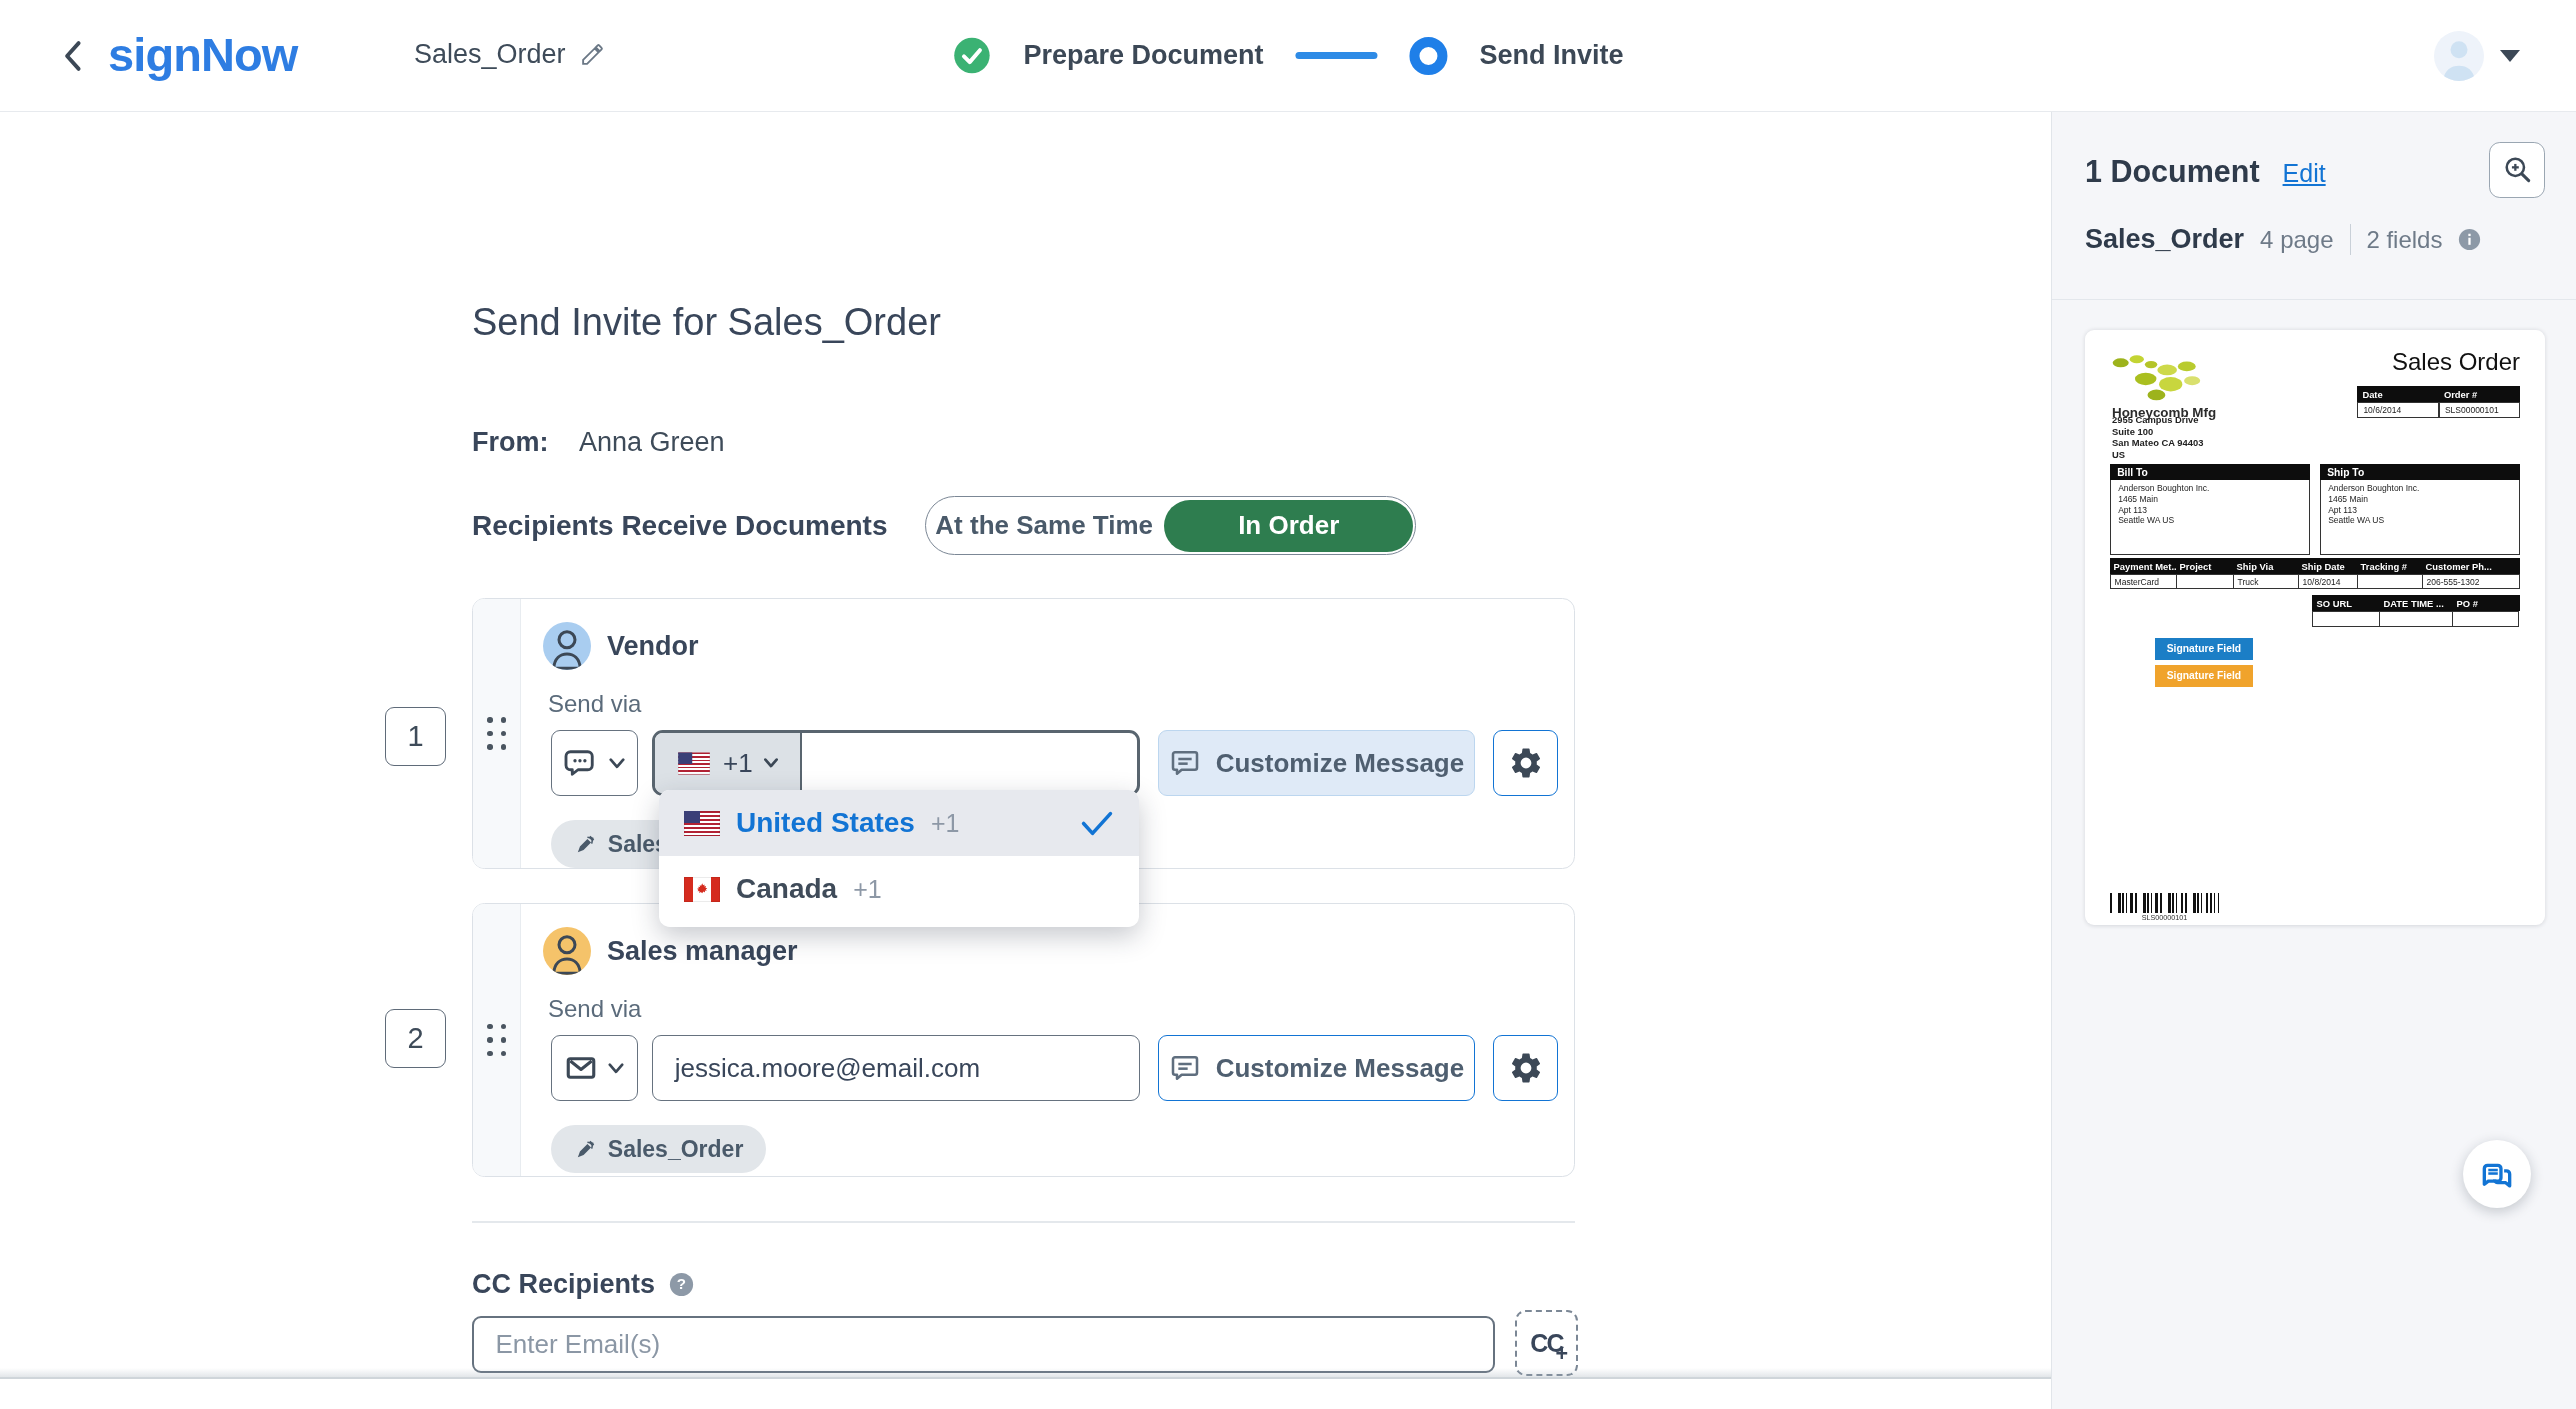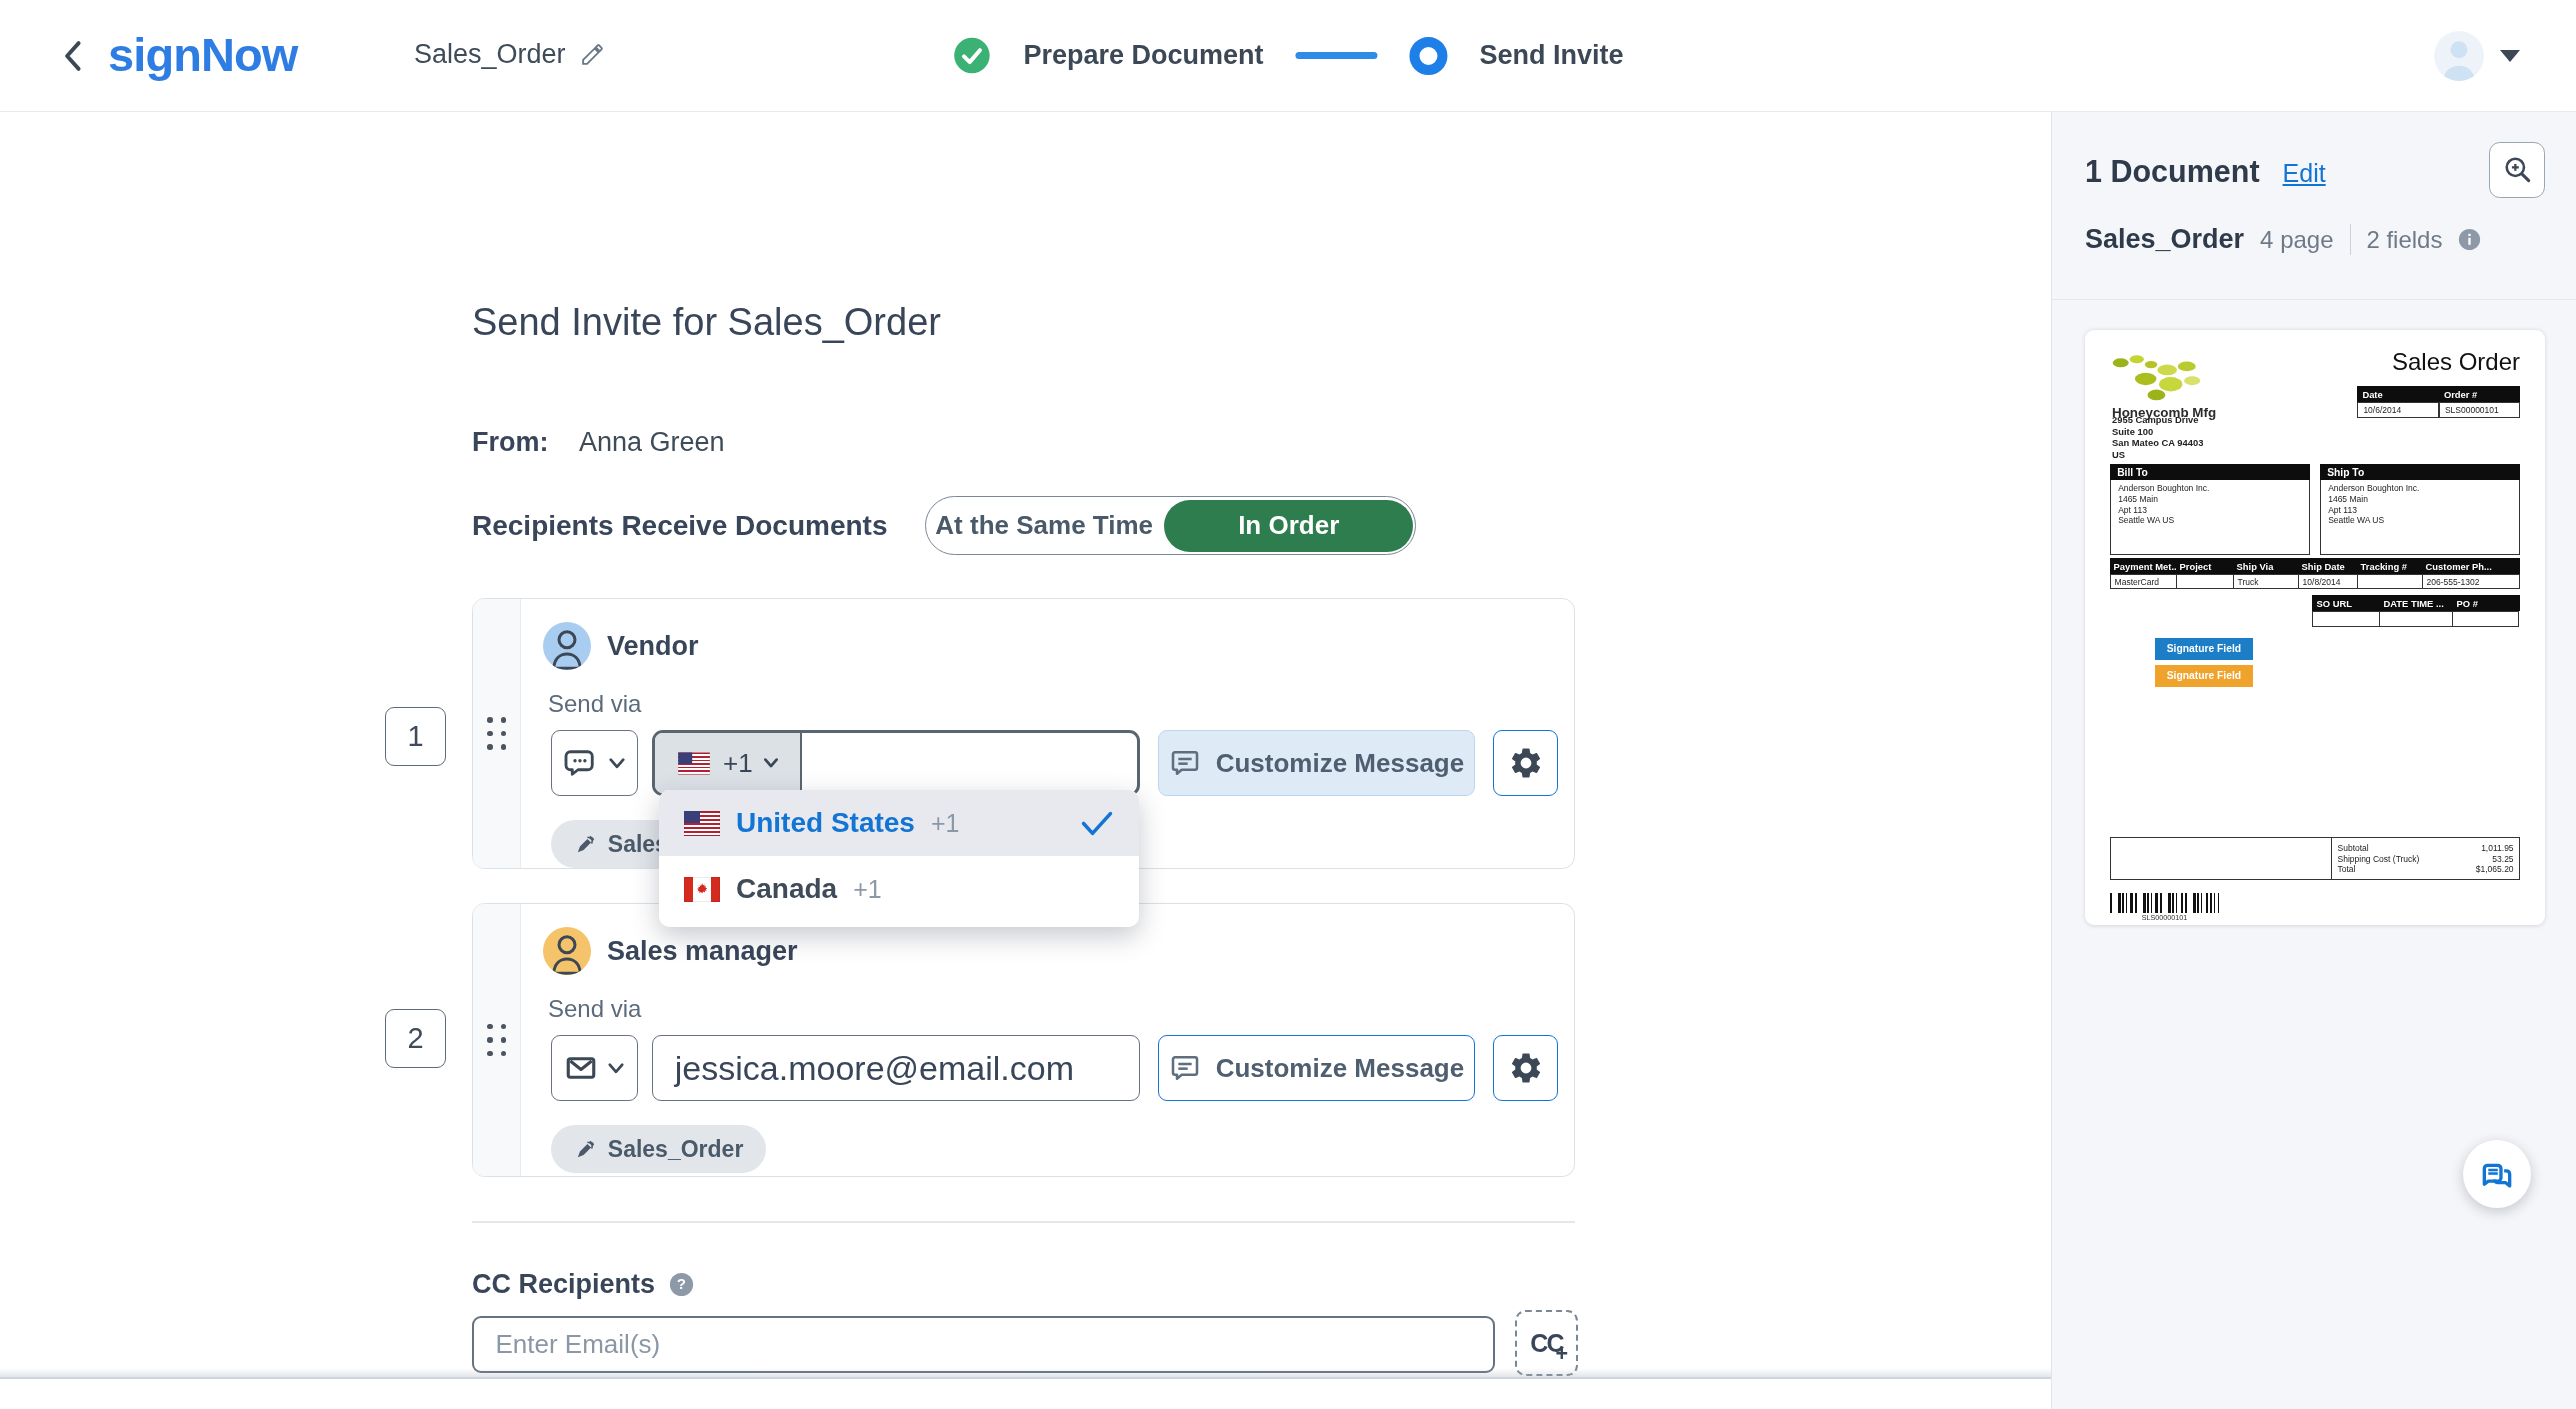--- a/index.html
+++ b/index.html
@@ -44,21 +44,21 @@
   .r-avatar{position:absolute;left:70px;top:23px;width:48px;height:48px;border-radius:50%;display:flex;align-items:flex-end;justify-content:center;overflow:hidden;}
   .r-avatar.blue{background:#a9cdf0;}
   .r-avatar.orange{background:#f5c36a;}
   .r-role{position:absolute;left:134px;top:32px;font-size:27px;font-weight:600;color:#39465a;}
   .sendvia{position:absolute;left:75px;top:91px;font-size:24px;color:#5b6b7b;}
   .ctrl-row{position:absolute;left:78px;top:131px;height:66px;display:flex;align-items:stretch;}
   .method-btn{width:87px;border:1.8px solid #66727f;border-radius:9px;background:#fff;box-sizing:border-box;display:flex;align-items:center;justify-content:center;gap:9px;cursor:pointer;}
   .phone-compound{margin-left:14.3px;width:488px;display:flex;border:3.6px solid #59656f;border-radius:10.8px;box-sizing:border-box;overflow:hidden;}
   .country-btn{width:145px;background:#dce1e6;border-right:2.7px solid #59656f;display:flex;align-items:center;justify-content:center;gap:10.8px;cursor:pointer;}
   .phone-value{flex:1;background:#fff;display:flex;align-items:center;padding-left:20px;font-size:27px;color:#39465a;cursor:text;}
-  .email-input{margin-left:14.3px;width:488px;border:1.8px solid #66727f;border-radius:9px;box-sizing:border-box;display:flex;align-items:center;padding-left:21.5px;font-size:34px;color:#39465a;background:#fff;cursor:text;}
+  .email-input{margin-left:14.3px;width:488px;border:1.8px solid #66727f;border-radius:9px;box-sizing:border-box;display:flex;align-items:center;padding-left:21.5px;font-size:26px;color:#39465a;background:#fff;cursor:text;}
   .customize-btn{margin-left:18px;width:317px;border-radius:9px;box-sizing:border-box;display:flex;align-items:center;justify-content:center;gap:14.3px;font-size:26px;font-weight:600;color:#4f5f70;cursor:pointer;}
   .customize-btn.lit{background:#dfeaf7;border:1.8px solid #bcd6ef;}
   .customize-btn.plain{background:#fff;border:1.8px solid #1274d4;}
   .gear-btn{margin-left:18px;width:65px;border:1.8px solid #1274d4;border-radius:9px;background:#fff;box-sizing:border-box;display:flex;align-items:center;justify-content:center;cursor:pointer;}
   .chip{position:absolute;left:78px;top:221px;height:48px;padding:0 23px;border-radius:24px;background:#e2e6ea;display:flex;align-items:center;gap:10.8px;font-size:23px;font-weight:600;color:#4a5a6a;}
 
   
   .dropdown{position:absolute;left:659px;top:679px;width:480px;background:#fff;border-radius:10.8px;box-shadow:0 9px 27px rgba(30,40,60,.25);z-index:40;overflow:hidden;padding-bottom:5.4px;}
   .dd-row{height:66px;display:flex;align-items:center;gap:16px;padding:0 25px;cursor:pointer;}
   .dd-row.sel{background:#e7e9ee;}
@@ -484,37 +484,20 @@
           <div class="s2">PO #</div>
         </div>
         <div class="vr">
             <div class="s0"></div>
             <div class="s1"></div>
             <div class="s2"></div>
           </div>
       </div>
       <div class="sig blue">Signature Field</div>
       <div class="sig orange">Signature Field</div>
-      <div class="totTbl">
-        <div class="blank"></div>
-        <div class="right">
-          <div class="tr">
-              <span>Subtotal</span>
-              <span>1,011.95</span>
-            </div>
-          <div class="tr">
-              <span>Shipping Cost (Truck)</span>
-              <span>53.25</span>
-            </div>
-          <div class="tr">
-              <span>Total</span>
-              <span>$1,065.20</span>
-            </div>
-        </div>
-      </div>
       <div class="barcode"></div>
       <div class="barcode-txt">SLS00000101</div>
     </div>
   </div>
 
   <div class="chat-fab">
     <span>
       <svg width="38" height="38" viewBox="0 0 24 24">
           <path d="M14.5 8.5v6a2 2 0 0 1-2 2h-6l-2.5 2v-10a2 2 0 0 1 2-2h6.5a2 2 0 0 1 2 2z" fill="none" stroke="#1274d4" stroke-width="2.1" stroke-linejoin="round"></path>
           <path d="M16.5 10h1.5a2 2 0 0 1 2 2v7.5l-2.5-2h-5a2 2 0 0 1-2-2" fill="none" stroke="#1274d4" stroke-width="2.1" stroke-linejoin="round"></path>

